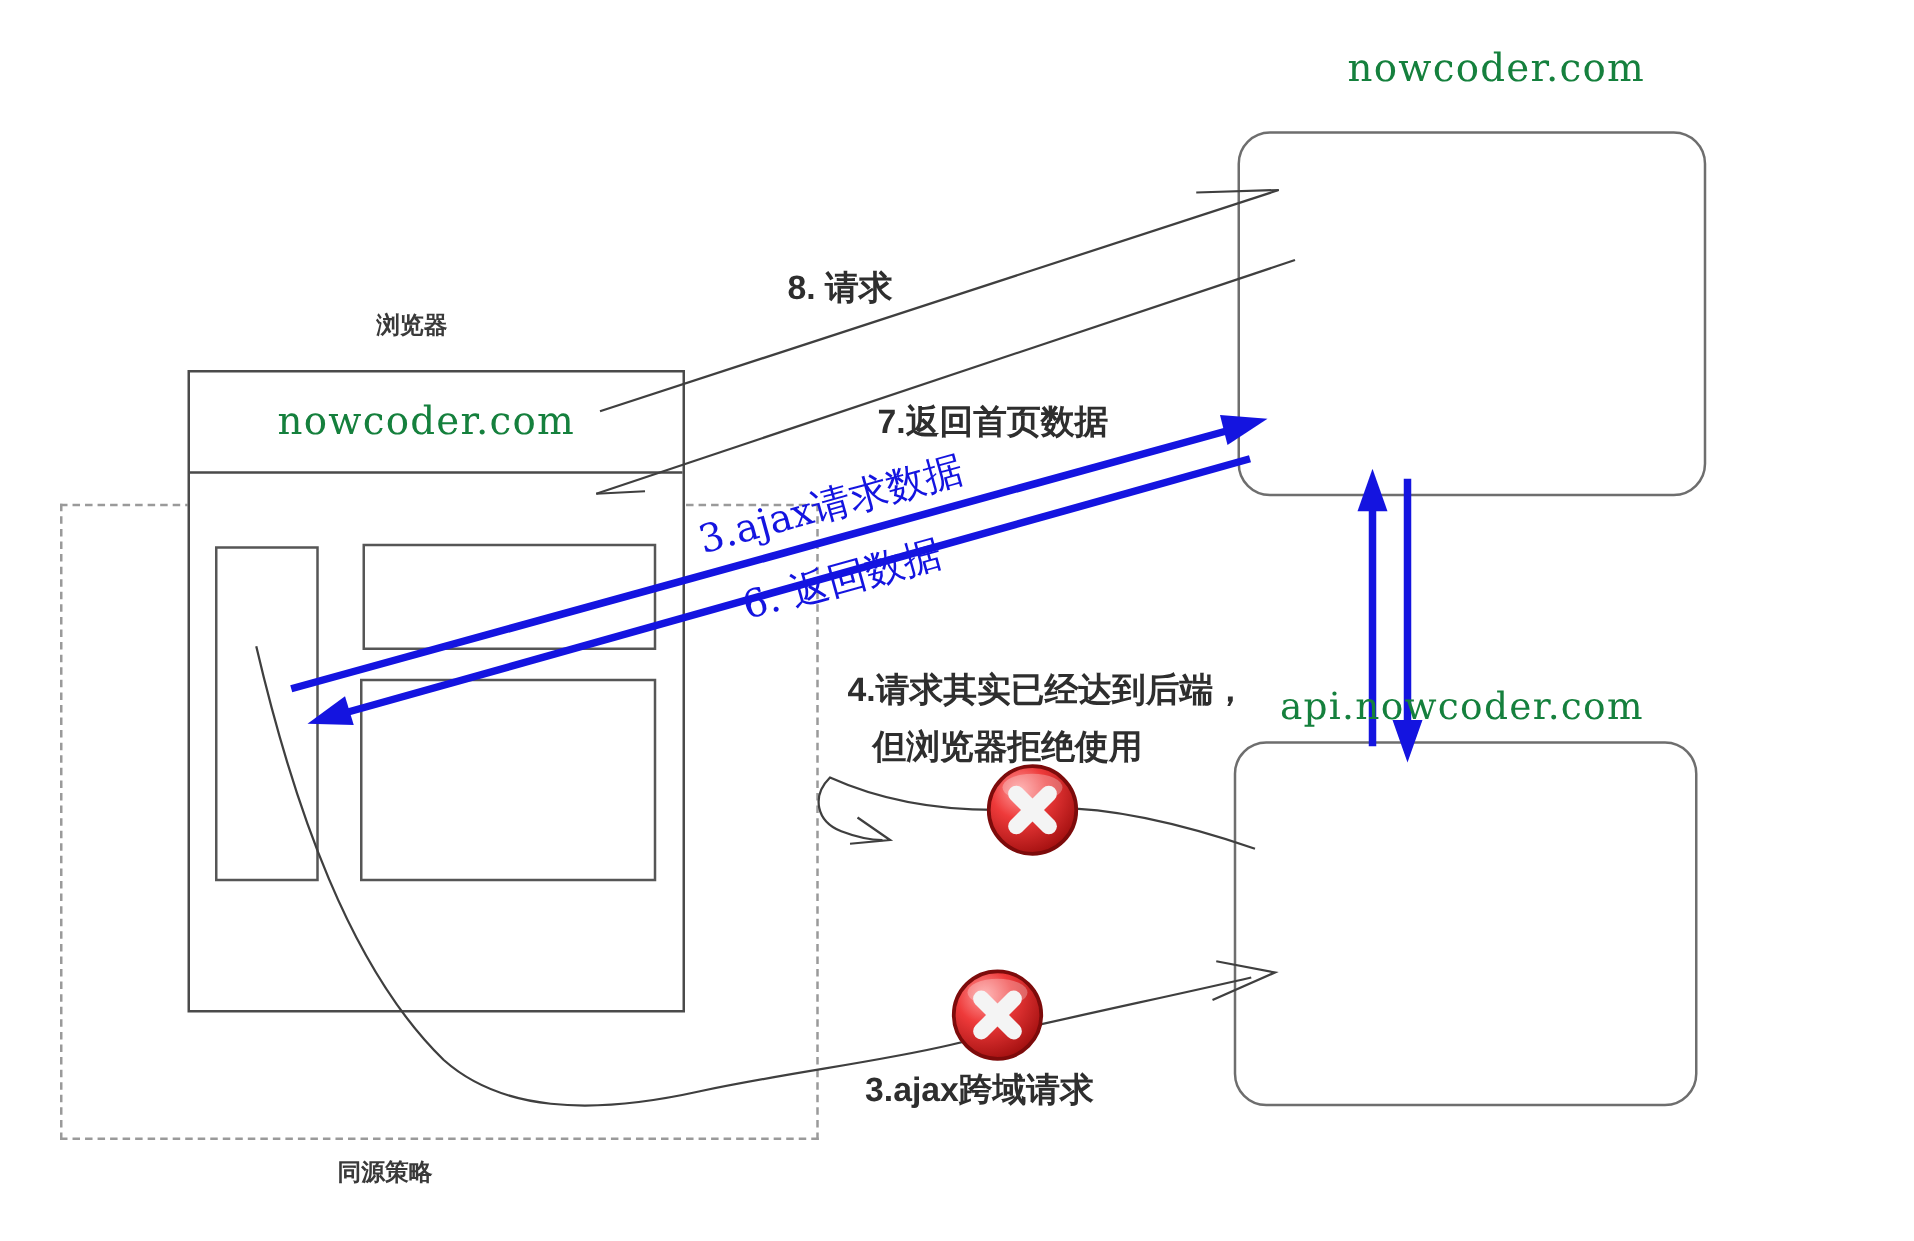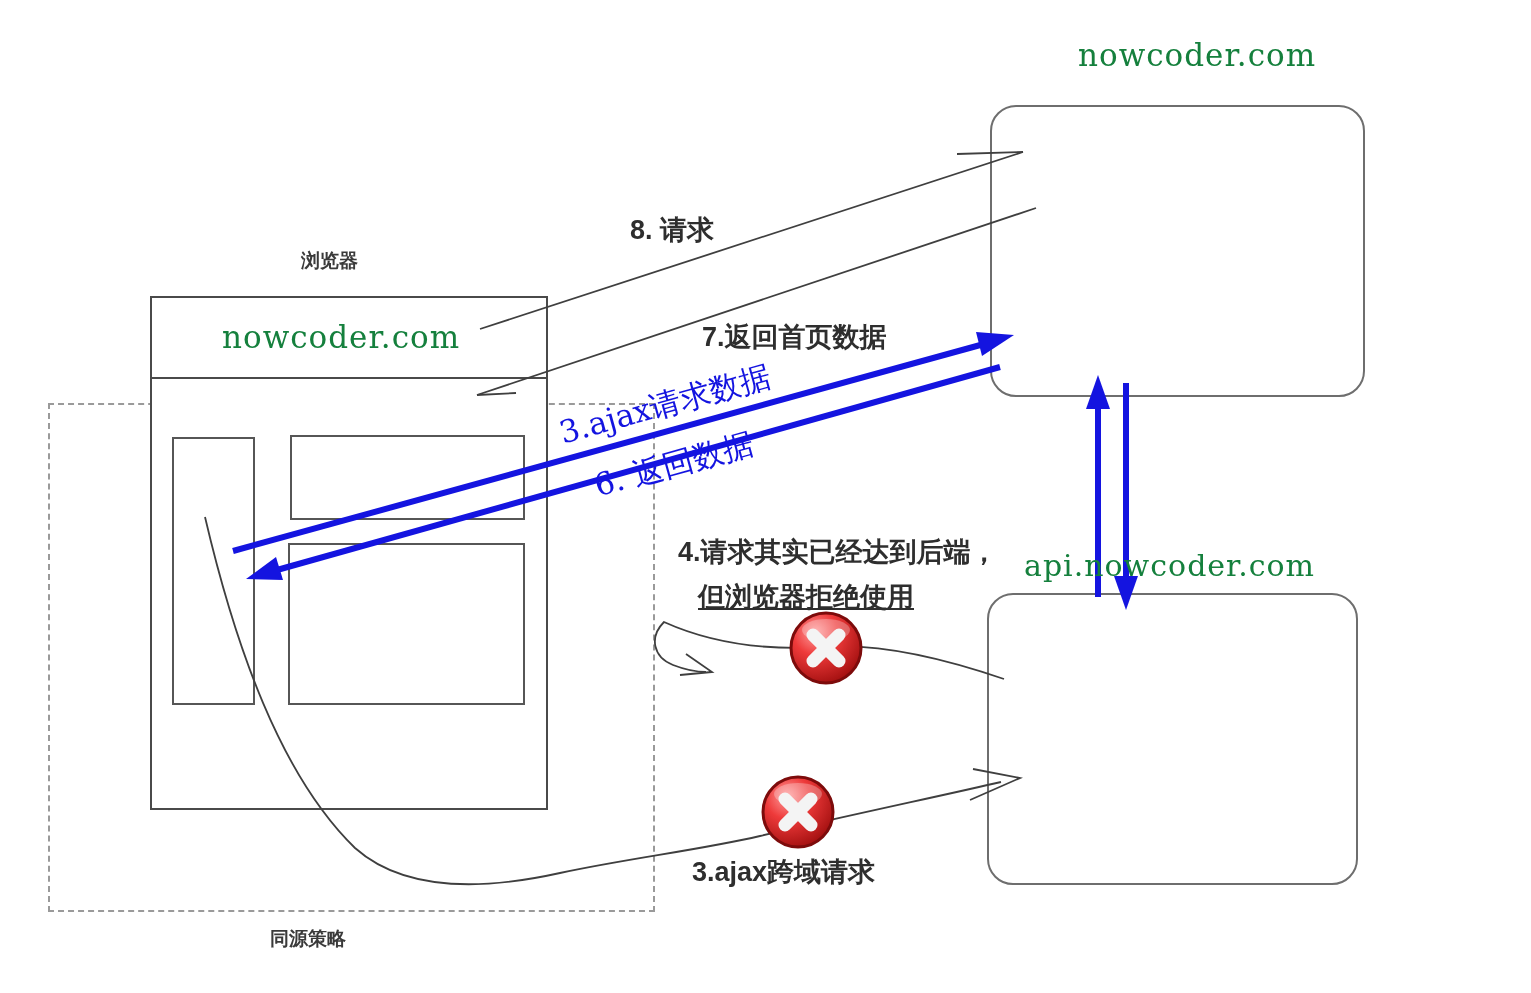--- a/index.html
+++ b/index.html
@@ -120,21 +120,21 @@
     <div class="lbl cjk" style="left:702px;top:323px;">7.返回首页数据</div>
 
     <div class="lbl blue-lbl rot" style="left:556px;top:387px;">3.ajax请求数据</div>
 
     <div class="lbl blue-lbl rot" style="left:592px;top:447px;">6. 返回数据</div>
 
 
 
     <div class="lbl cjk" style="left:678px;top:538px;">4.请求其实已经达到后端，</div>
 
-    <div class="lbl cjk" style="left:698px;top:583px;text-decoration:underline;">但浏览器拒绝使用</div>
+    <div class="lbl cjk" style="left:698px;top:583px;">但浏览器拒绝使用</div>
 
     <div class="lbl cjk" style="left:692px;top:858px;">3.ajax跨域请求</div>
   </div>
 
   <div class="layer">
 
     <div class="xicon" style="left:788px;top:610px;">
       <svg width="76" height="76" viewBox="0 0 76 76">
         <defs>
           <radialGradient id="xg1" cx="35%" cy="28%" r="80%">

